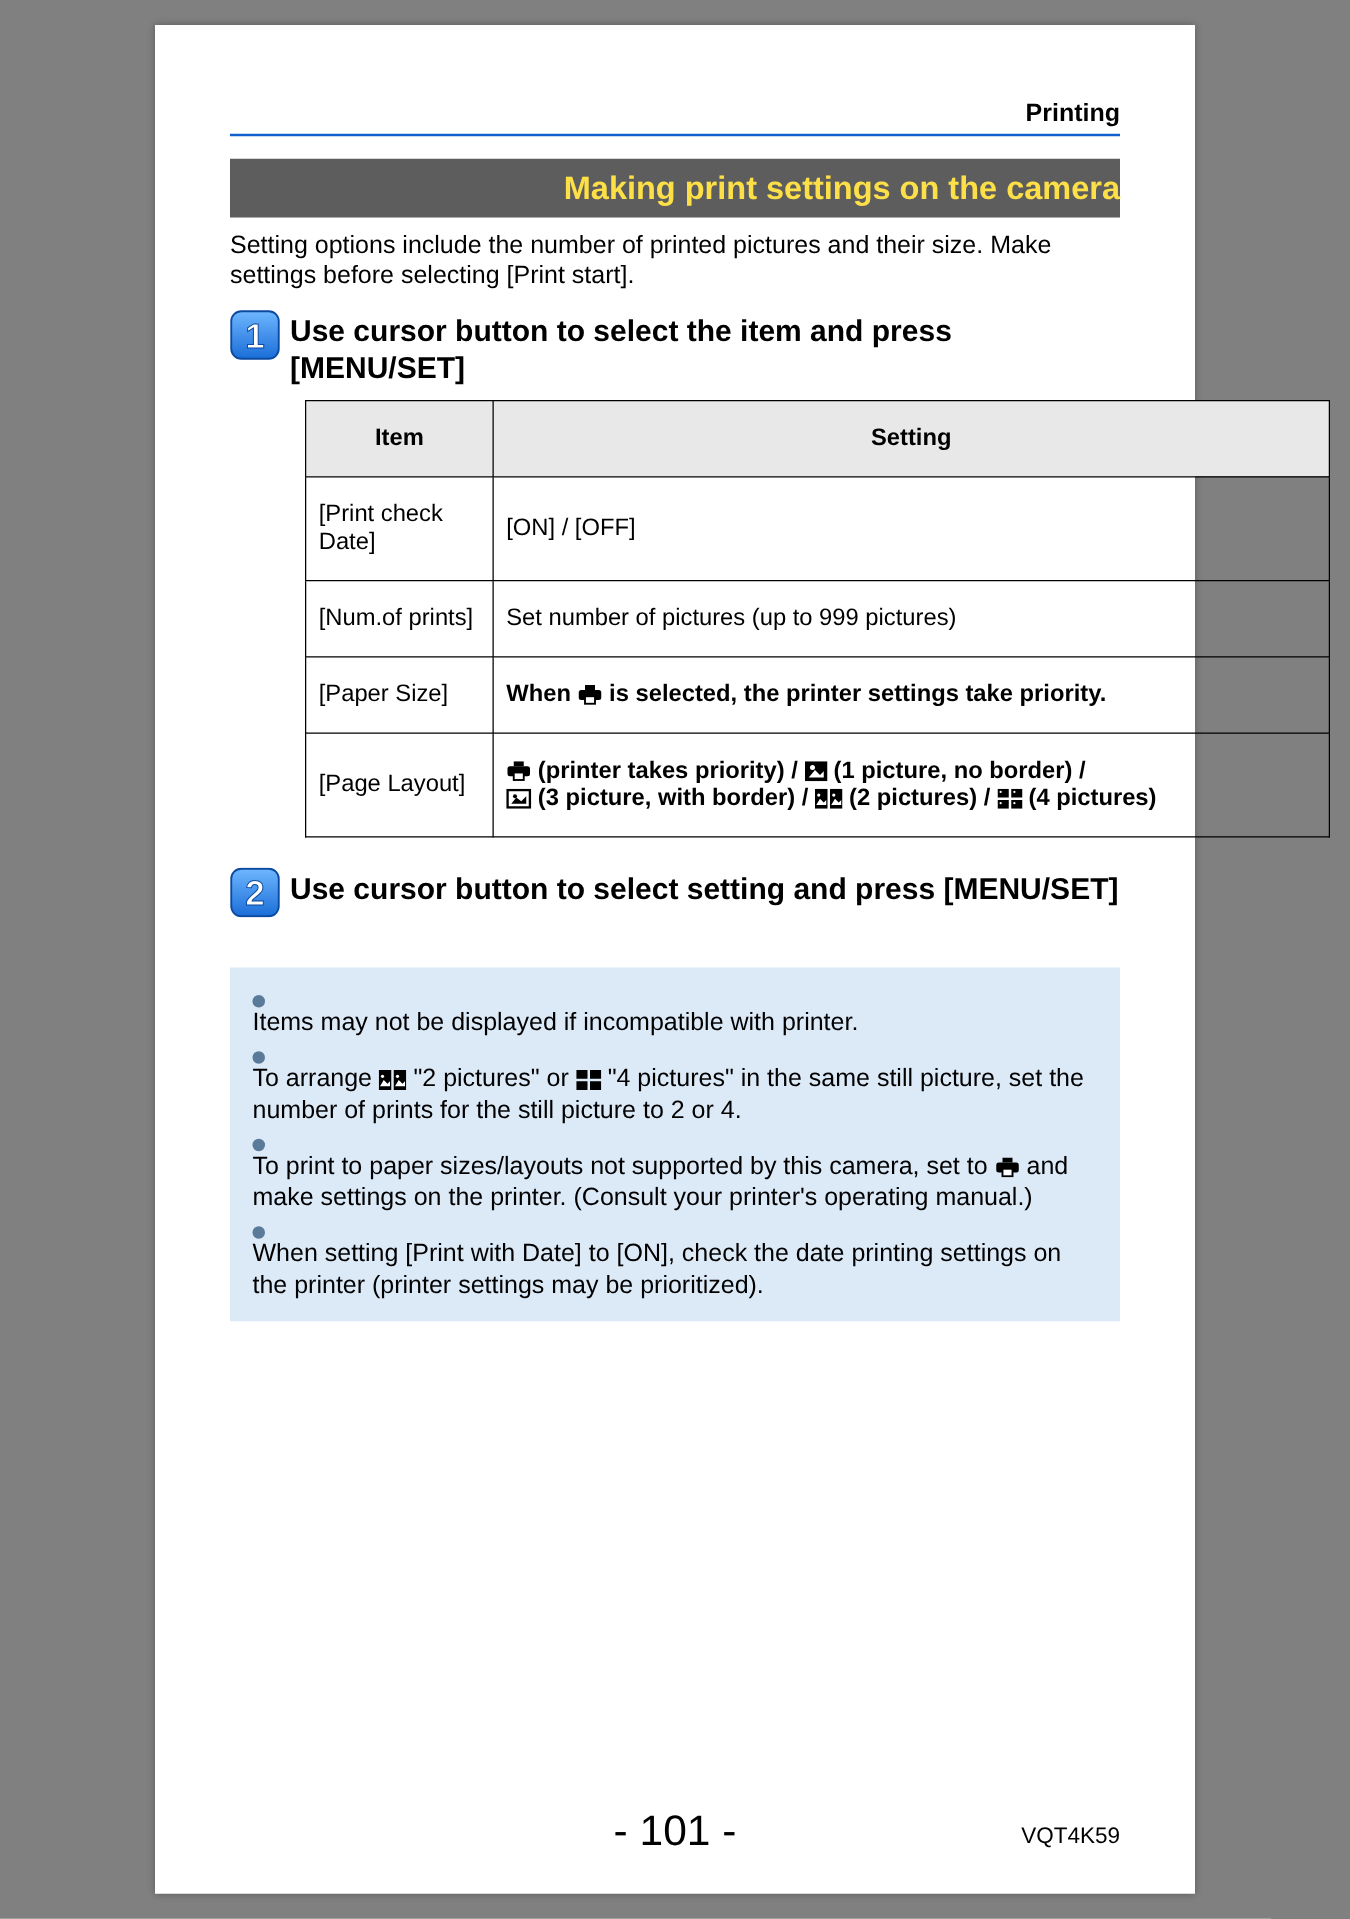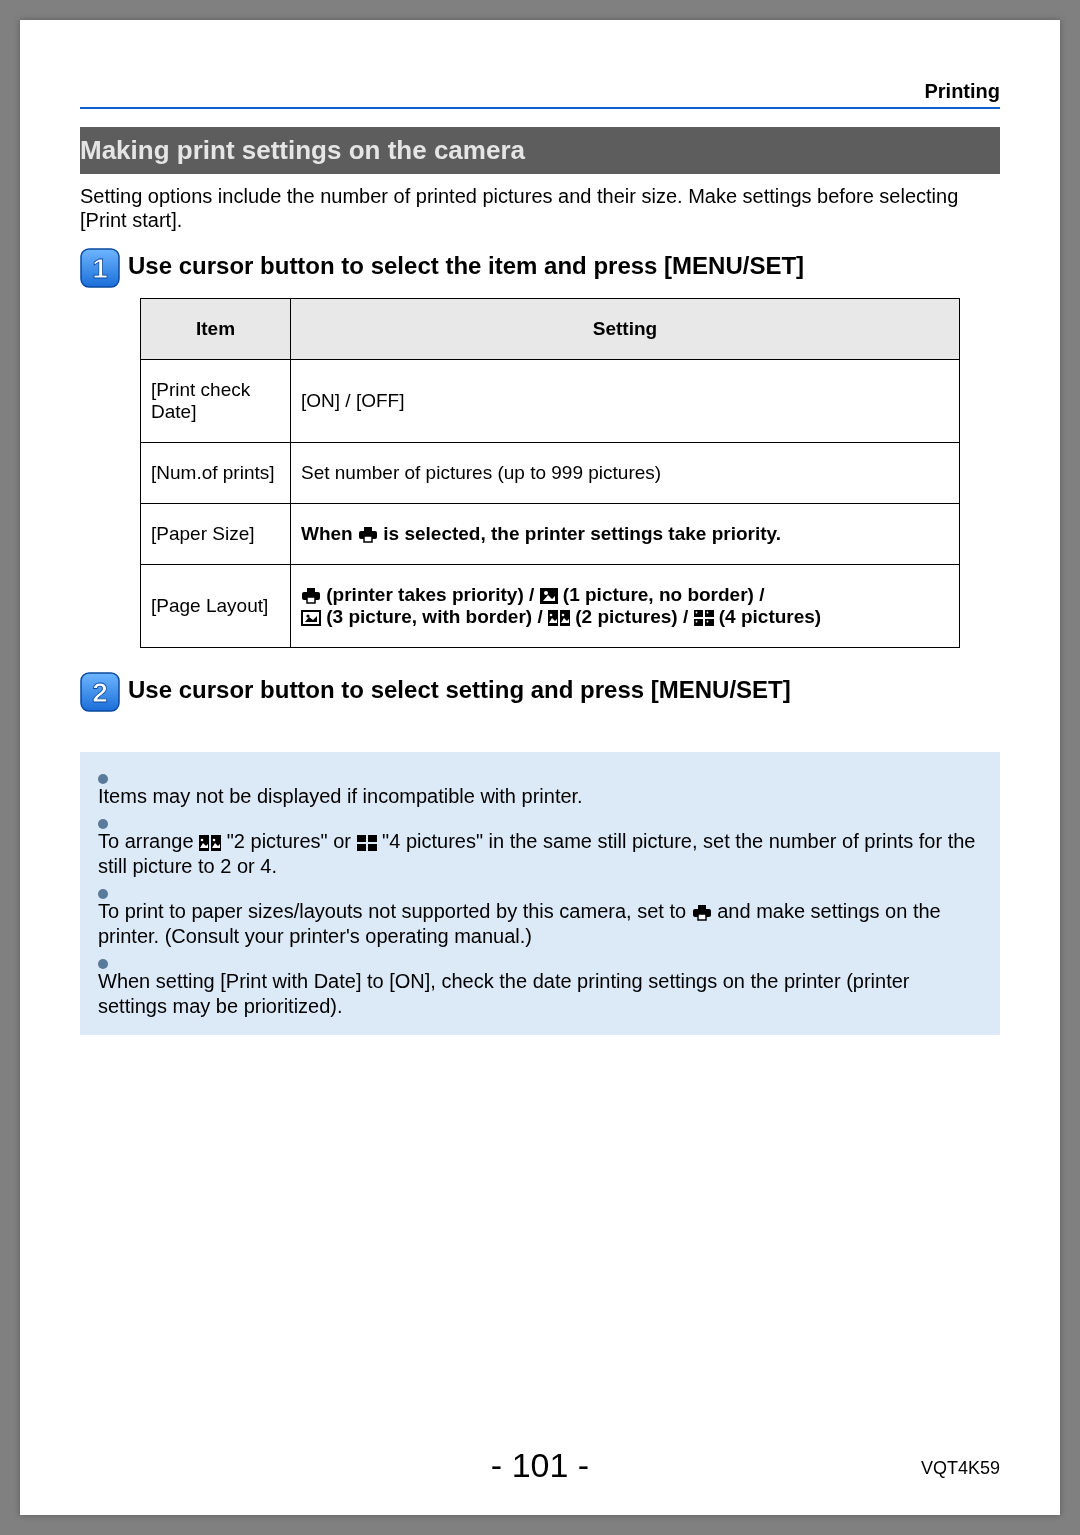--- a/index.html
+++ b/index.html
@@ -6,42 +6,42 @@
   body {
     margin: 0;
     background: #808080;
     font-family: Arial, Helvetica, sans-serif;
     display: flex;
     justify-content: center;
     padding: 20px 0;
   }
   .page {
     background: #fff;
-    width: 1040px;
+    width: 832px;
     min-height: 1495px;
     padding: 60px 60px 30px 60px;
     position: relative;
     box-shadow: 0 0 6px rgba(0,0,0,0.3);
   }
   .hdr-label {
     text-align: right;
     font-weight: bold;
     font-size: 20px;
     margin-bottom: 4px;
   }
   .hr {
     border-top: 2px solid #1060d0;
     margin-bottom: 18px;
   }
   .bar {
     background: #5d5d5d;
-    color: #e5e5e5;
+    color: #fde047;
     font-weight: bold;
     font-size: 26px;
-    text-align: left;
+    text-align: right;
     padding: 8px 0;
     margin-bottom: 10px;
   }
   .intro {
     font-size: 20px;
     line-height: 1.2;
     margin-bottom: 16px;
   }
   .step {
     display: flex;

